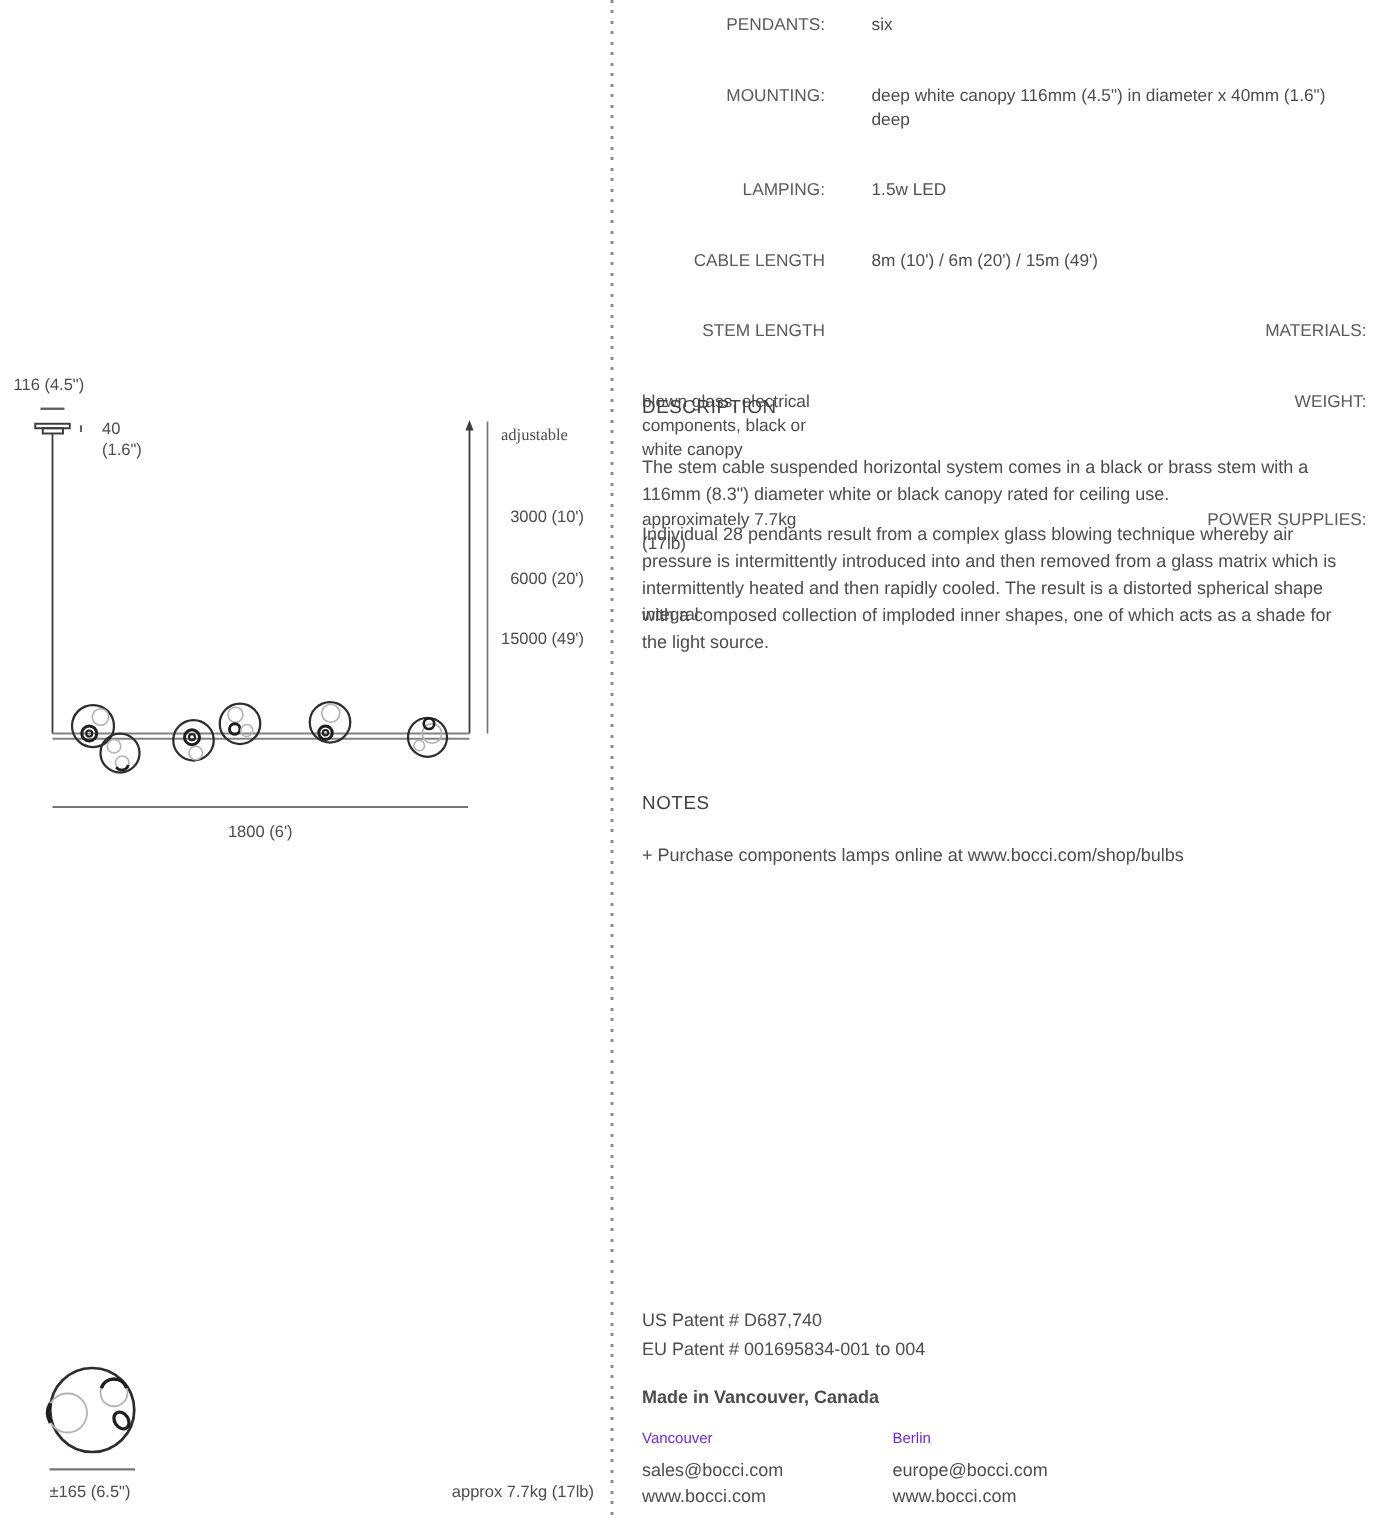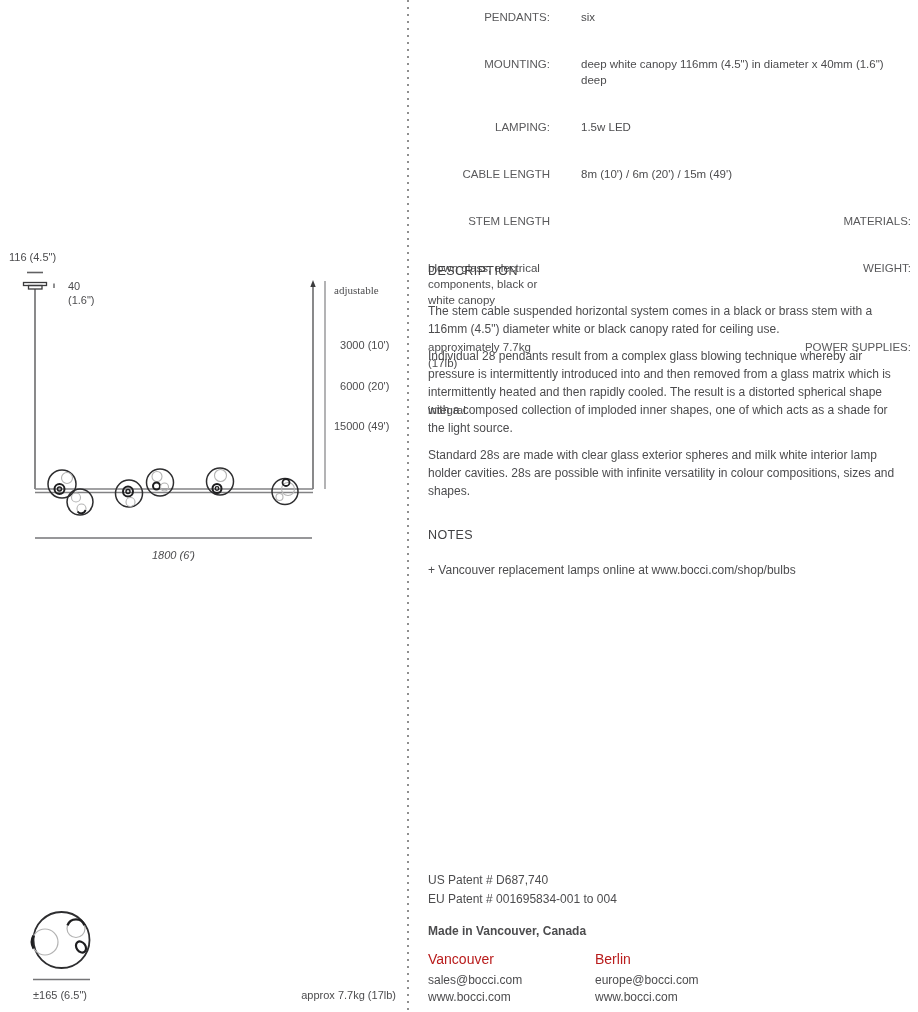--- a/index.html
+++ b/index.html
@@ -24,30 +24,30 @@
 
   .paragraphs { position:absolute; left:428px; top:302px; width:472px; font-size:12px; line-height:18px; }
   .paragraphs p { margin:0 0 9px 0; }
 
   .note-line { position:absolute; left:428px; top:561px; width:472px; font-size:12px; line-height:18px; }
 
   .patents { position:absolute; left:428px; top:871px; font-size:12px; line-height:18.5px; }
   .made-in { position:absolute; left:428px; top:924px; font-size:12px;font-weight:bold; }
 
   .contacts { position:absolute; left:428px; top:951px; display:grid; grid-template-columns:167px auto; }
-  .contact-city { font-size:14px; line-height:17px; margin-bottom:4px; color:#b91c1c; }
+  .contact-city { font-size:10px; line-height:17px; margin-bottom:4px; color:#6d28d9; }
   .contact-line { font-size:12px; line-height:16.5px; }
 
   
   .dwg-label { position:absolute; font-size:11px; line-height:13.5px; color:#4c4c4e; white-space:pre; }
   .lbl-canopy-width { left:9px;  top:251px; }
   .lbl-canopy-depth { left:68px; top:280px; }
   .lbl-adjustable   { left:334px; top:284px;font-family:Liberation Serif, serif; }
   .lbl-lengths      { left:334px; top:312px;text-align:right; }
-  .lbl-bar-length   { left:35px; top:549px; width:277px; text-align:center;font-style:italic; }
+  .lbl-bar-length   { left:35px; top:549px; width:277px; text-align:center; }
   .lbl-diameter     { left:33px; top:989px; }
   .lbl-weight       { left:250px; top:989px; width:146px; text-align:right; }
 
   svg { position:absolute; left:0; top:0; }
 </style>
 </head>
 <body>
 
 <div id="page">
 
@@ -153,27 +153,26 @@
     <div class="spec-value">blown glass, electrical components, black or white canopy</div>
     <div class="spec-label">WEIGHT:</div>
     <div class="spec-value">approximately 7.7kg (17lb)</div>
     <div class="spec-label">POWER SUPPLIES:</div>
     <div class="spec-value">integral</div>
   </div>
 
   <div class="section-heading heading-description">DESCRIPTION</div>
 
   <div class="paragraphs">
-    <p>The stem cable suspended horizontal system comes in a black or brass stem with a 116mm (4.5") diameter white or black canopy rated for ceiling use.</p>
+    <p>The stem cable suspended horizontal system comes in a black or brass stem with a 116mm (8.3") diameter white or black canopy rated for ceiling use.</p>
     <p>Individual 28 pendants result from a complex glass blowing technique whereby air pressure is intermittently introduced into and then removed from a glass matrix which is intermittently heated and then rapidly cooled. The result is a distorted spherical shape with a composed collection of imploded inner shapes, one of which acts as a shade for the light source.</p>
-    <p>Standard 28s are made with clear glass exterior spheres and milk white interior lamp holder cavities. 28s are possible with infinite versatility in colour compositions, sizes and shapes.</p>
   </div>
 
   <div class="section-heading heading-notes">NOTES</div>
-  <div class="note-line">+ Vancouver replacement lamps online at www.bocci.com/shop/bulbs</div>
+  <div class="note-line">+ Purchase components lamps online at www.bocci.com/shop/bulbs</div>
 
   <div class="patents">
     <div>US Patent # D687,740</div>
     <div>EU Patent # 001695834-001 to 004</div>
   </div>
 
   <div class="made-in">Made in Vancouver, Canada</div>
 
   <div class="contacts">
     <div>

